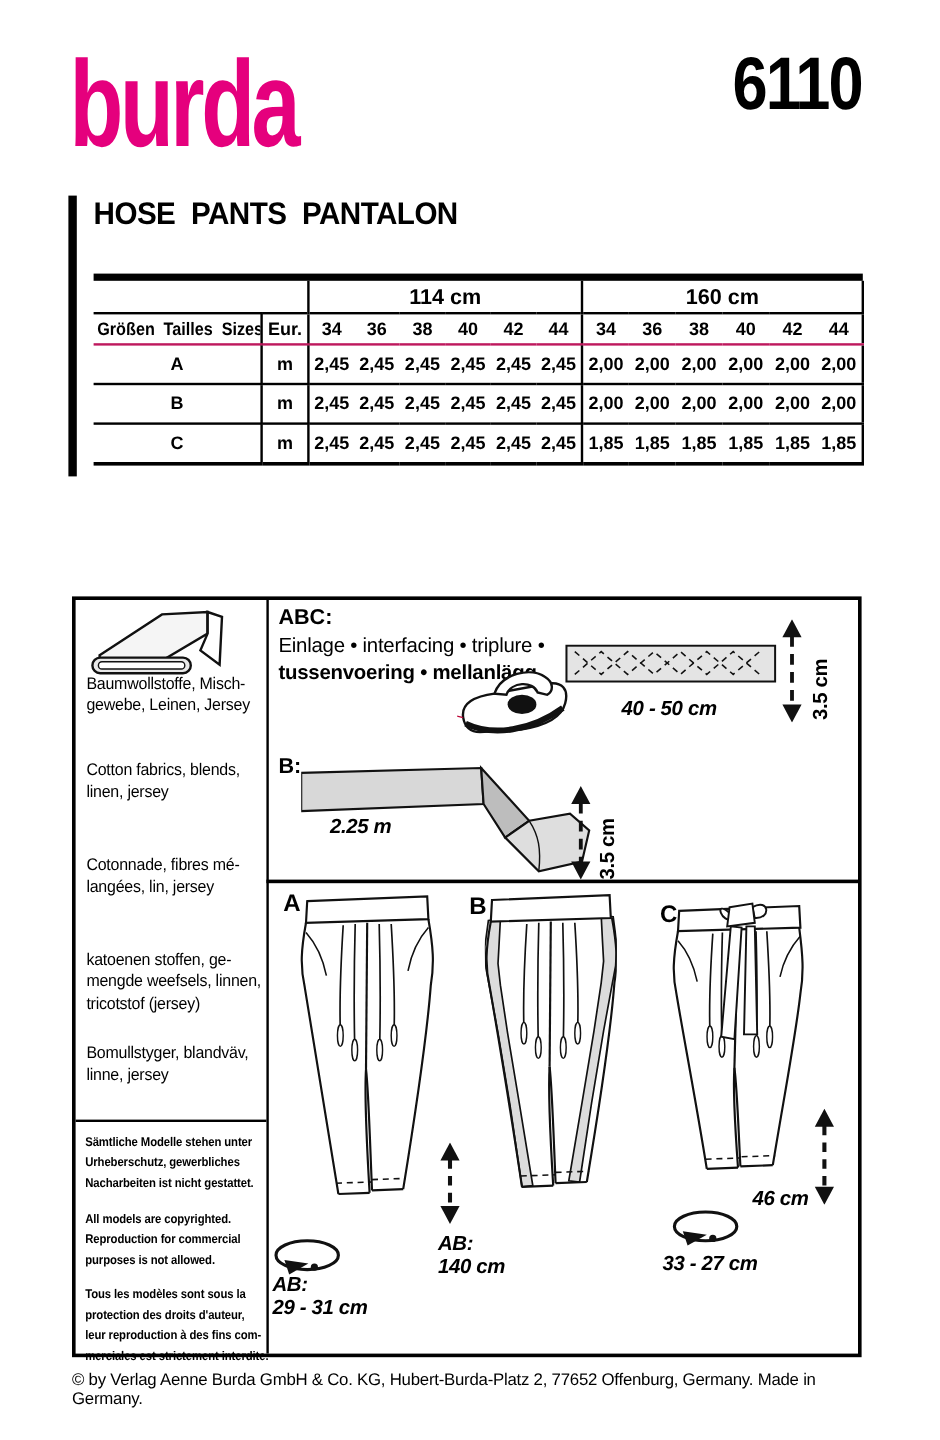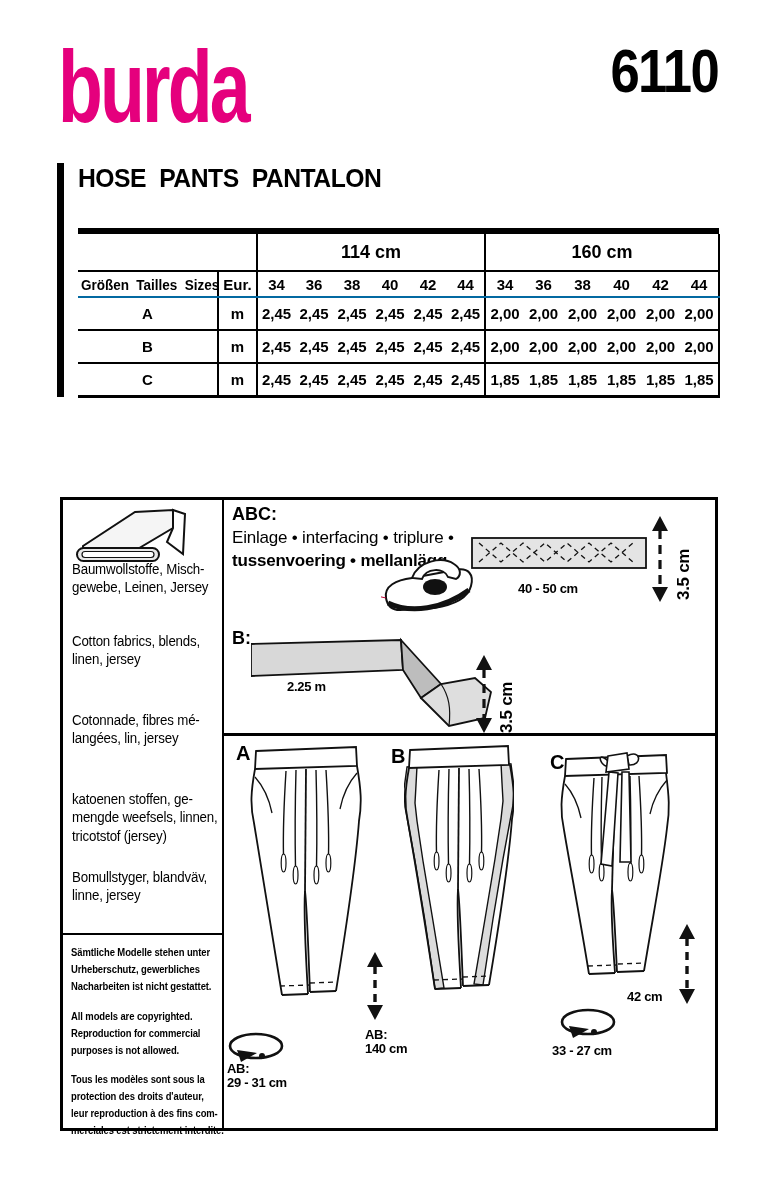--- a/index.html
+++ b/index.html
@@ -32,43 +32,43 @@
     font-size:26px; font-weight:bold; letter-spacing:-0.5px; word-spacing:7px;
     transform:scaleX(0.95); transform-origin:left top;
   }
   .fit-line { position:absolute; left:78px; top:197px; font-size:19px; letter-spacing:-0.3px; }
   .fit-line .lbl { font-weight:bold; margin-right:4px; }
   
   .fabric-table-wrap { position:absolute; left:78px; top:228px; width:641px; border-top:6px solid #000; }
   table.fabric-table { border-collapse:collapse; table-layout:fixed; width:641px;
     border-right:2px solid #000; }
   table.fabric-table td { padding:0 3px; vertical-align:middle; font-weight:bold; overflow:hidden; white-space:nowrap; }
-  tr.tr-groups td { height:37px; font-size:18px; text-align:center; }
-  tr.tr-sizes td { height:26px; font-size:15px; text-align:center; border-top:2px solid #000; border-bottom:2px solid #0369a1; }
+  tr.tr-groups td { height:27px; font-size:18px; text-align:center; }
+  tr.tr-sizes td { height:26px; font-size:15px; text-align:center; border-top:2px solid #000; border-bottom:2px solid #be185d; }
   tr.tr-data td { height:33px; font-size:15px; text-align:center; border-bottom:2px solid #000; }
   tr.tr-last td { border-bottom:3px solid #000; }
   td.bR { border-right:2px solid #000; }
   td.view-cell { text-align:left; font-size:17px; padding-left:5px; }
   td.unit-cell { text-align:right; font-size:16px; padding-right:4px; }
   td.size-h { text-align:left; padding-left:4px; }
   td.eur-h { text-align:right; padding-right:4px; }
   .cond { display:inline-block; transform:scaleX(0.9); transform-origin:left center; white-space:nowrap; word-spacing:4px; }
   
   .info-box { position:absolute; left:60px; top:497px; width:658px; height:634px; border:3px solid #000; }
   .info-box .abs { position:absolute; }
   .v-divider { position:absolute; left:159px; top:0; width:2px; height:100%; background:#000; }
   .h-divider-right { position:absolute; left:159px; top:233px; right:0; height:3px; background:#000; }
   .h-divider-left { position:absolute; left:0; top:433px; width:159px; height:2px; background:#000; }
   .fab-p { position:absolute; left:9px; font-size:14px; line-height:1.32; letter-spacing:-0.2px;
     white-space:pre; transform:scaleX(0.95); transform-origin:left top; }
   .copy-p { position:absolute; left:8px; font-size:10.5px; font-weight:bold; line-height:1.62;
     white-space:pre; transform:scaleX(0.9); transform-origin:left top; letter-spacing:-0.1px; }
   .notion-label { font-weight:bold; font-size:18px; }
   .notion-line { font-size:17px; letter-spacing:-0.2px; }
-  .meas { font-weight:bold; font-size:13px; letter-spacing:-0.3px; line-height:1.1; white-space:pre; }
+  .meas { font-weight:bold; font-size:17px; letter-spacing:-0.3px; line-height:1.1; white-space:pre;font-style:italic; }
   .vlabel { writing-mode:vertical-rl; transform:rotate(180deg); font-weight:bold; font-size:17px; letter-spacing:-0.3px; }
   .view-letter { font-weight:bold; font-size:20px; }
   
   .footer-line { position:absolute; left:60px; top:1141px; width:680px;
     font-size:14px; letter-spacing:-0.2px; }
   svg { display:block; }
 </style>
 </head>
 <body>
 
@@ -231,21 +231,21 @@
       <line x1="5" y1="46" x2="-4" y2="44" stroke="#b03" stroke-width="1"></line>
     </svg>
 
     <div class="abs notion-label" style="left:169px; top:128px;">B:</div>
     <svg class="abs" style="left:188px; top:136px;" width="248" height="100" viewBox="0 0 248 100">
       <polygon points="0,8 150,4 152,34 0,40" fill="#d8d8d8" stroke="#111" stroke-width="1.8"></polygon>
       <polygon points="150,4 190,48 170,62 152,34" fill="#bdbdbd" stroke="#111" stroke-width="1.8"></polygon>
       <polygon points="170,62 190,48 224,42 240,56 234,82 198,90" fill="#dedede" stroke="#111" stroke-width="1.8"></polygon>
       <path d="M190,48 C198,60 200,72 198,90" fill="none" stroke="#111" stroke-width="1.2"></path>
     </svg>
-    <div class="abs meas" style="left:212px; top:180px;margin-left:12px;">2.25 m</div>
+    <div class="abs meas" style="left:212px; top:180px;">2.25 m</div>
     <svg class="abs" style="left:410px; top:155px;" width="22" height="78" viewBox="0 0 22 78">
       <polygon points="11,0 19,15 3,15" fill="#111"></polygon>
       <polygon points="11,78 19,63 3,63" fill="#111"></polygon>
       <line x1="11" y1="14" x2="11" y2="64" stroke="#111" stroke-width="3.2" stroke-dasharray="9,6"></line>
     </svg>
     <div class="abs vlabel" style="left:434px; top:155px; height:78px;">3.5 cm</div>
 
     <div class="abs view-letter" style="left:173px; top:242px;">A</div>
     <div class="abs view-letter" style="left:328px; top:245px;">B</div>
     <div class="abs view-letter" style="left:487px; top:251px;">C</div>
@@ -364,24 +364,25 @@
       <line x1="12" y1="14" x2="12" y2="54" stroke="#111" stroke-width="3.4" stroke-dasharray="8,6"></line>
     </svg>
     <div class="abs meas" style="left:302px; top:528px;"><span>AB:</span>
 <span>140 cm</span></div>
 
     <svg class="abs" style="left:612px; top:424px;" width="24" height="80" viewBox="0 0 24 80">
       <polygon points="12,0 20,15 4,15" fill="#111"></polygon>
       <polygon points="12,80 20,65 4,65" fill="#111"></polygon>
       <line x1="12" y1="14" x2="12" y2="66" stroke="#111" stroke-width="3.4" stroke-dasharray="8,6"></line>
     </svg>
-    <div class="abs meas" style="left:564px; top:490px;">42 cm</div>
+    <div class="abs meas" style="left:564px; top:490px;">46 cm</div>
 
     <svg class="abs" style="left:496px; top:508px;" width="58" height="32" viewBox="0 0 58 32">
       <ellipse cx="29" cy="14" rx="26" ry="12" fill="none" stroke="#111" stroke-width="2.6"></ellipse>
       <polygon points="10,18 30,21 14,30" fill="#111"></polygon>
       <circle cx="35" cy="24" r="3" fill="#111"></circle>
     </svg>
     <div class="abs meas" style="left:489px; top:544px;">33 - 27 cm</div>
   </div>
 
+  <div class="footer-line">© by Verlag Aenne Burda GmbH &amp; Co. KG, Hubert-Burda-Platz 2, 77652 Offenburg, Germany. Made in Germany.</div>
 
 </div>
 
 </body></html>

